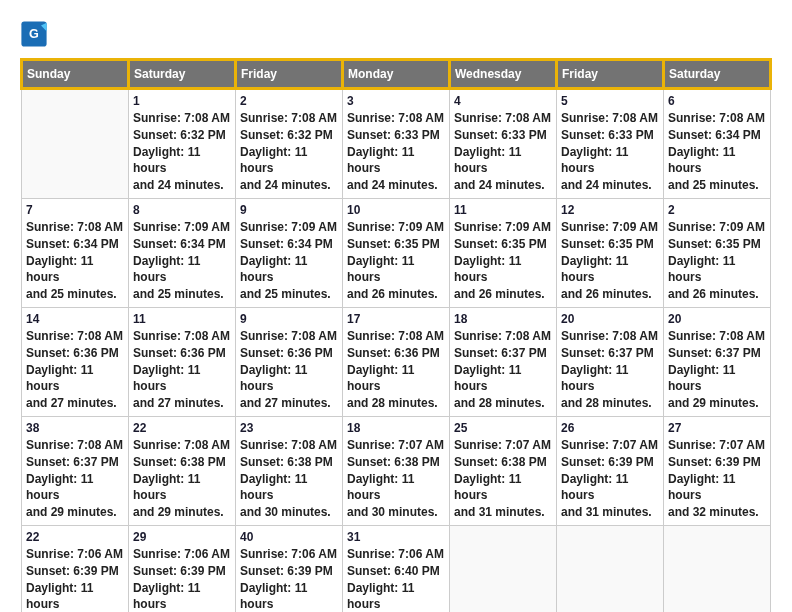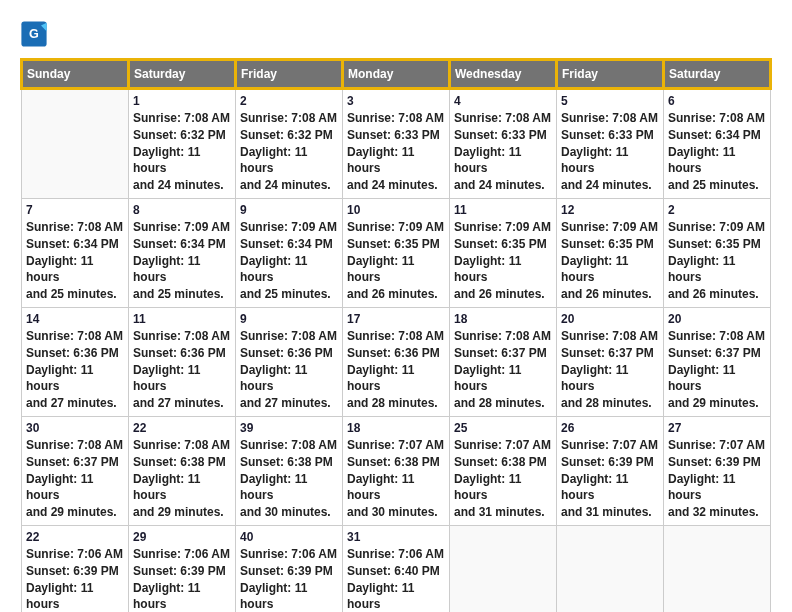--- a/index.html
+++ b/index.html
@@ -205,29 +205,29 @@
           <span class="day-num">20</span>
           <div class="day-info">Sunrise: 7:08 AM<br>Sunset: 6:37 PM<br>Daylight: 11 hours<br>and 28 minutes.</div>
         </td>
         <td>
           <span class="day-num">20</span>
           <div class="day-info">Sunrise: 7:08 AM<br>Sunset: 6:37 PM<br>Daylight: 11 hours<br>and 29 minutes.</div>
         </td>
       </tr>
       <tr>
         <td>
-          <span class="day-num">30</span>
+          <span class="day-num">38</span>
           <div class="day-info">Sunrise: 7:08 AM<br>Sunset: 6:37 PM<br>Daylight: 11 hours<br>and 29 minutes.</div>
         </td>
         <td>
           <span class="day-num">22</span>
           <div class="day-info">Sunrise: 7:08 AM<br>Sunset: 6:38 PM<br>Daylight: 11 hours<br>and 29 minutes.</div>
         </td>
         <td>
-          <span class="day-num">39</span>
+          <span class="day-num">23</span>
           <div class="day-info">Sunrise: 7:08 AM<br>Sunset: 6:38 PM<br>Daylight: 11 hours<br>and 30 minutes.</div>
         </td>
         <td>
           <span class="day-num">18</span>
           <div class="day-info">Sunrise: 7:07 AM<br>Sunset: 6:38 PM<br>Daylight: 11 hours<br>and 30 minutes.</div>
         </td>
         <td>
           <span class="day-num">25</span>
           <div class="day-info">Sunrise: 7:07 AM<br>Sunset: 6:38 PM<br>Daylight: 11 hours<br>and 31 minutes.</div>
         </td>

